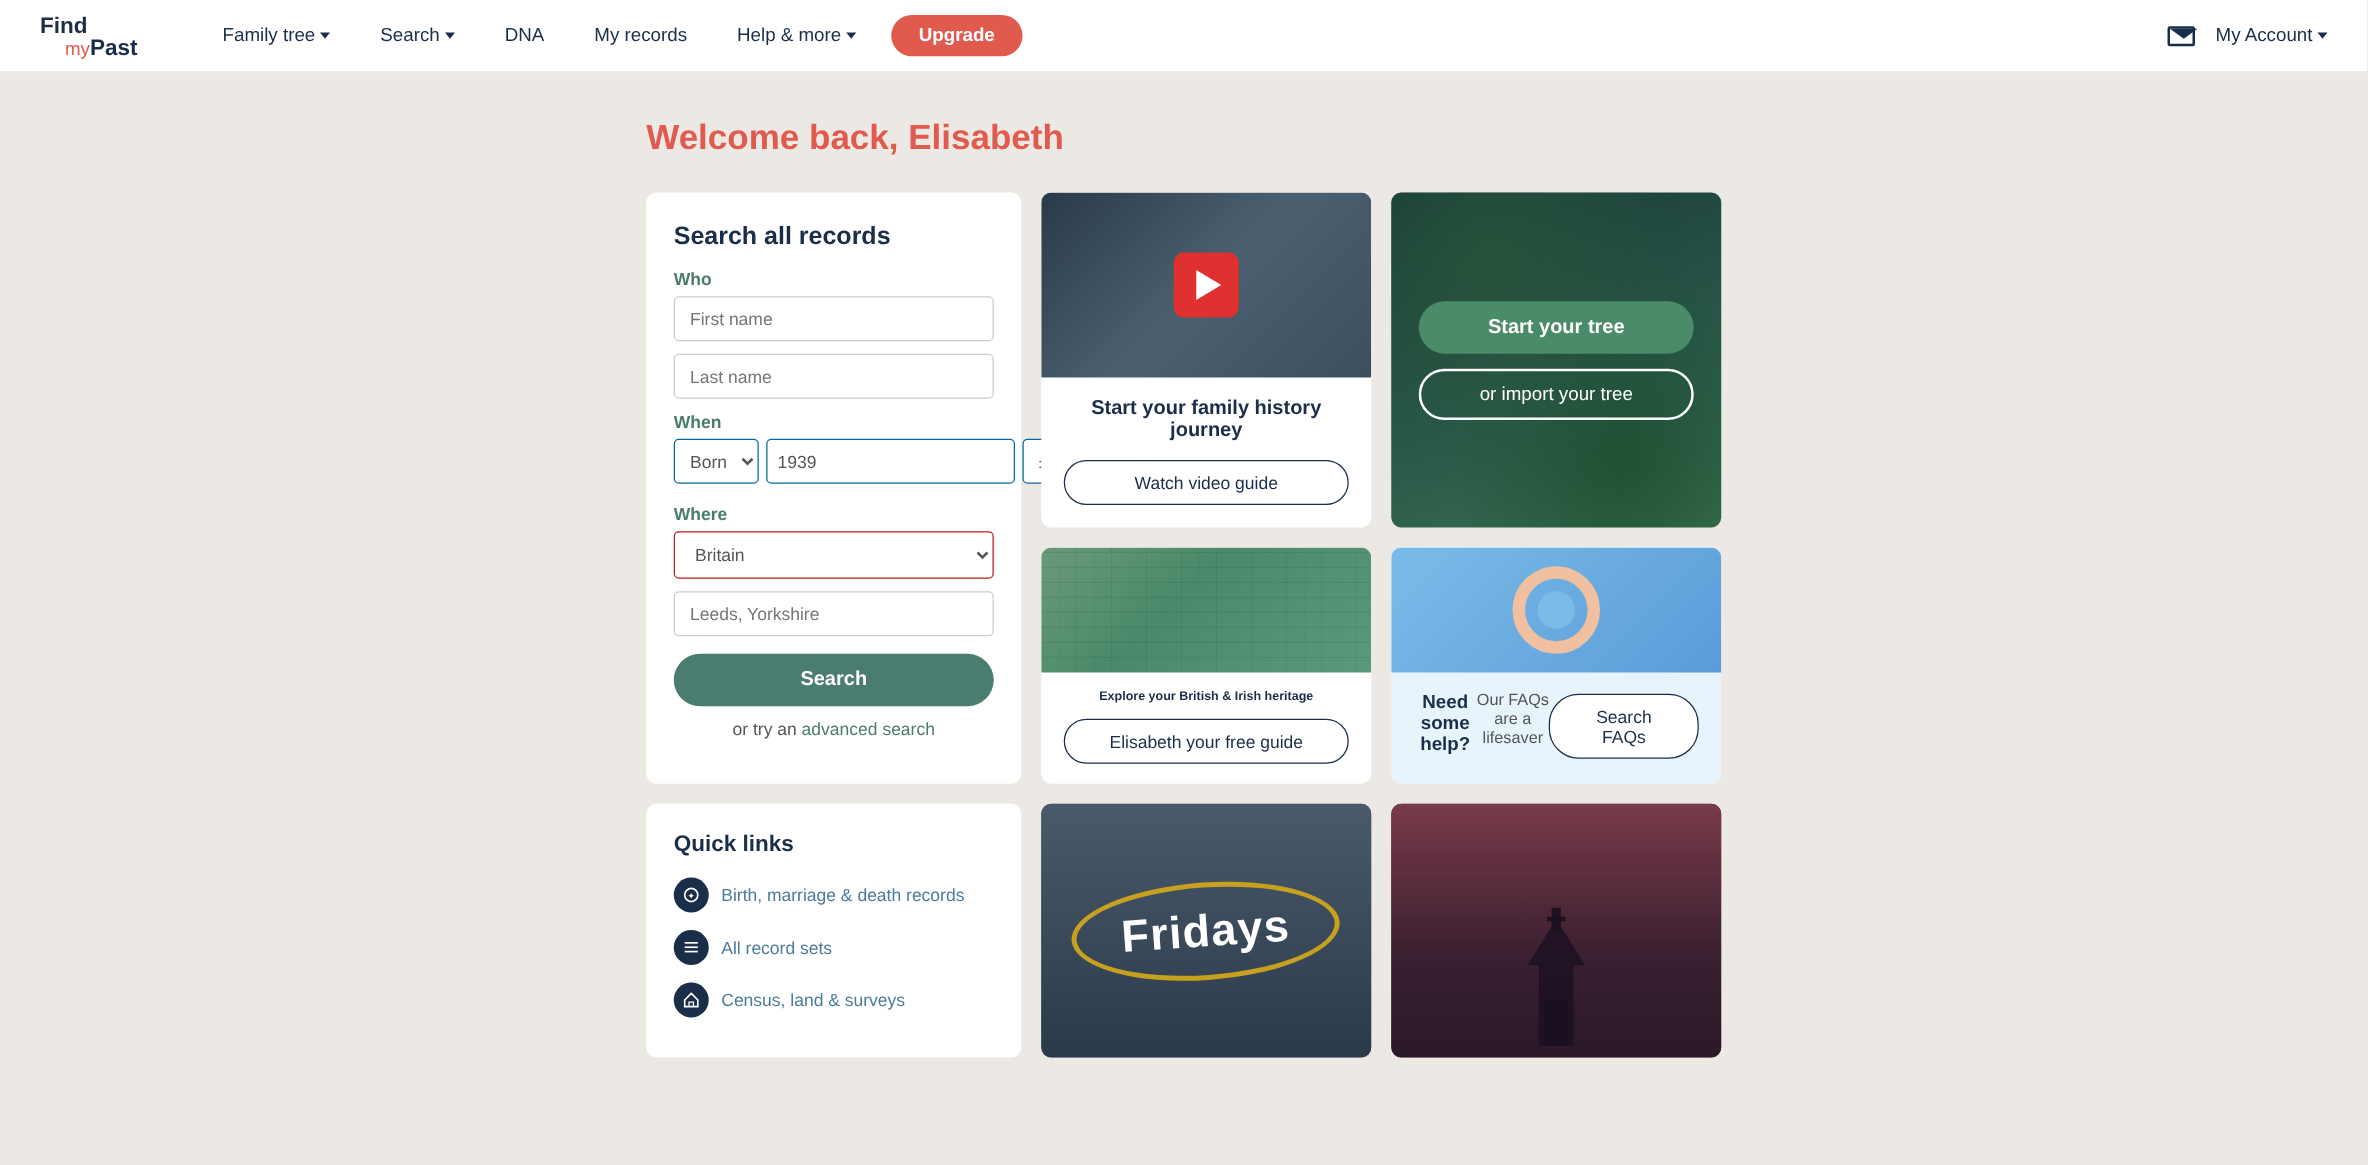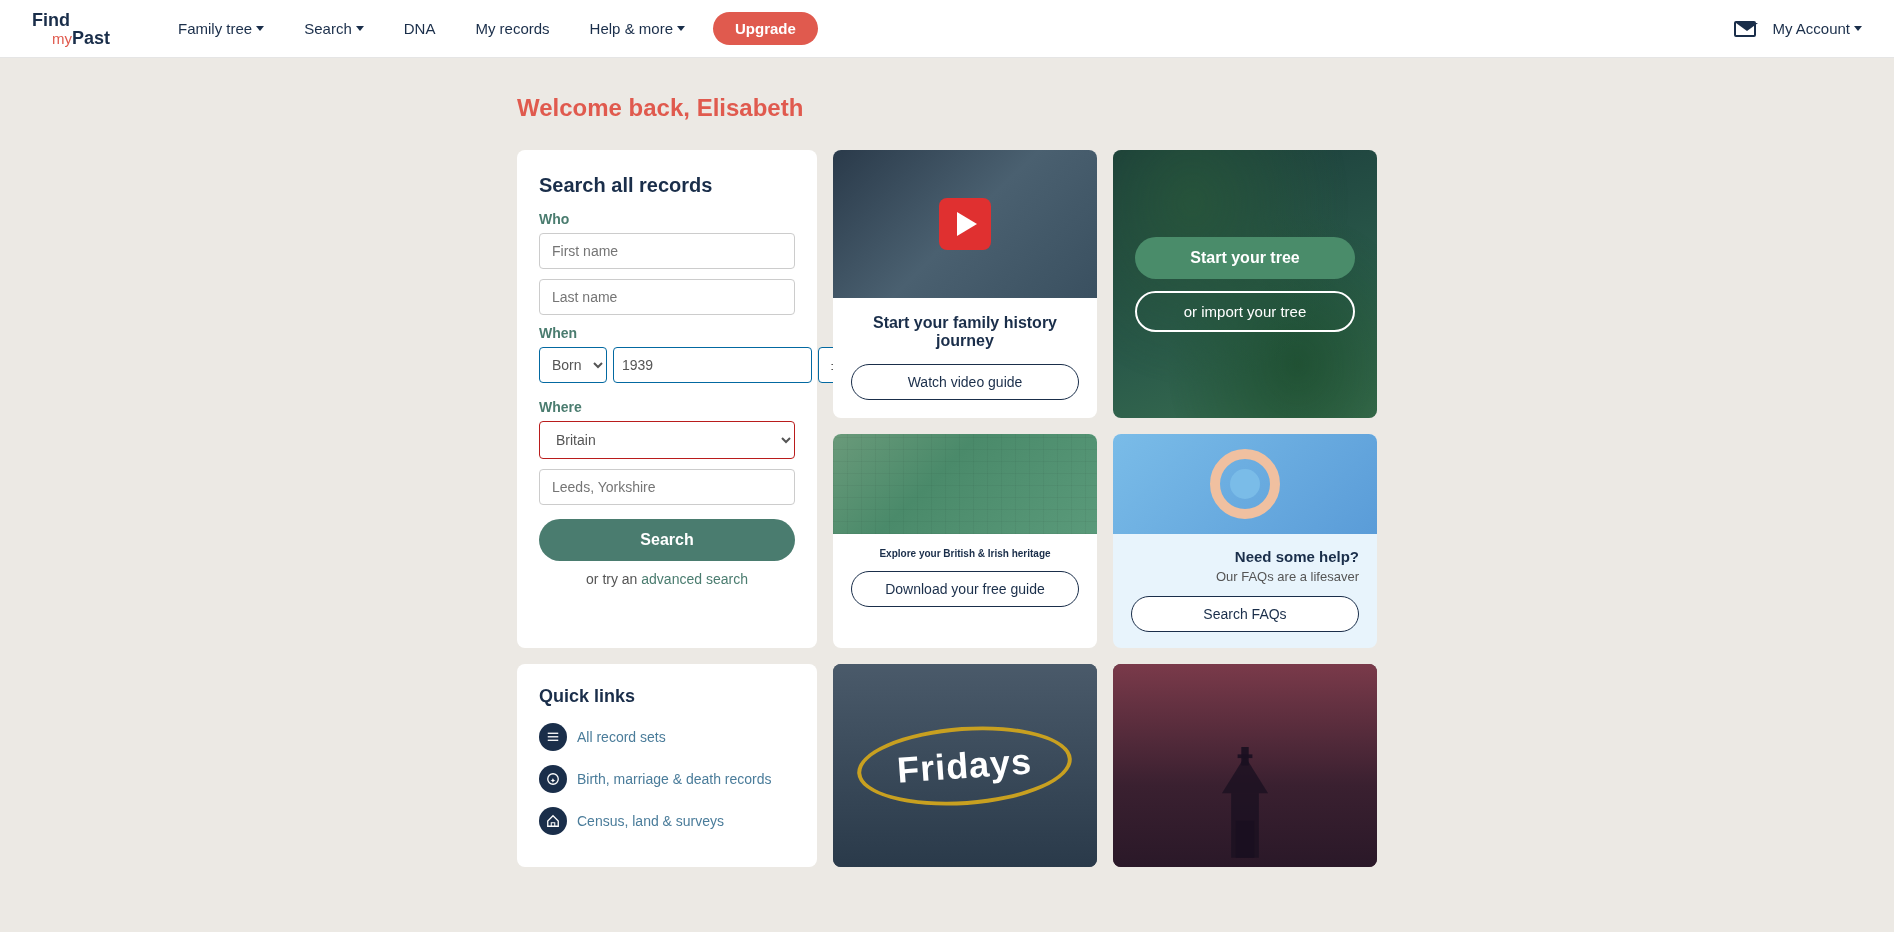--- a/index.html
+++ b/index.html
@@ -102,21 +102,21 @@
       cursor: pointer;
     }
 
     
     .main {
       max-width: 900px;
       margin: 0 auto;
       padding: 36px 20px 40px;
     }
     .welcome-title {
-      font-size: 24px;
+      font-size: 28px;
       font-weight: 700;
       color: #e05a4e;
       margin-bottom: 28px;
     }
 
     
     .grid {
       display: grid;
       grid-template-columns: 300px 1fr 1fr;
       grid-template-rows: auto auto;
@@ -379,22 +379,22 @@
       content: '';
       position: absolute;
       width: 30px;
       height: 30px;
       background: #7abce8;
       border-radius: 50%;
     }
     .help-body {
       padding: 14px 18px 16px;
       display: flex;
-      flex-direction: column;
-      align-items: flex-end;
+      flex-direction: row;
+      align-items: center;
     }
     .help-title {
       font-size: 15px;
       font-weight: 700;
       color: #1a2e4a;
       text-align: center;
       margin-bottom: 4px;
     }
     .help-sub {
       font-size: 13px;
@@ -593,66 +593,66 @@
       <button class="tree-start-btn">Start your tree</button>
       <button class="tree-import-btn">or import your tree</button>
     </div>
 
     <div class="map-card">
       <div class="map-thumb">
         <div class="map-grid-lines"></div>
       </div>
       <div class="map-body">
         <div class="map-title">Explore your British &amp; Irish heritage</div>
-        <button class="outline-btn">Download your free guide</button>
+        <button class="outline-btn">Elisabeth your free guide</button>
       </div>
     </div>
 
     <div class="help-card">
       <div class="help-thumb">
         <div class="lifebuoy"></div>
       </div>
       <div class="help-body">
         <div class="help-title">Need some help?</div>
         <div class="help-sub">Our FAQs are a lifesaver</div>
         <button class="outline-btn">Search FAQs</button>
       </div>
     </div>
   </div>
 
   <div style="height:16px"></div>
   <div class="bottom-grid">
 
     <div class="quicklinks-card">
       <div class="quicklinks-title">Quick links</div>
+
+      <div class="quicklink-item">
+        <div class="ql-icon">
+          <svg viewBox="0 0 16 16">
+              <circle cx="8" cy="8" r="6" fill="none" stroke="#fff" stroke-width="1.5"></circle>
+              <text x="8" y="12" text-anchor="middle" font-size="8" fill="#fff">✦</text>
+            </svg>
+        </div>
+        <span>Birth, marriage &amp; death records</span>
+      </div>
 
       <div class="quicklink-item">
         <div class="ql-icon">
           <svg viewBox="0 0 16 16">
               <rect x="2" y="3" width="12" height="1.5"></rect>
               <rect x="2" y="7" width="12" height="1.5"></rect>
               <rect x="2" y="11" width="12" height="1.5"></rect>
             </svg>
         </div>
         <span>All record sets</span>
       </div>
 
       <div class="quicklink-item">
         <div class="ql-icon">
           <svg viewBox="0 0 16 16">
-              <circle cx="8" cy="8" r="6" fill="none" stroke="#fff" stroke-width="1.5"></circle>
-              <text x="8" y="12" text-anchor="middle" font-size="8" fill="#fff">✦</text>
-            </svg>
-        </div>
-        <span>Birth, marriage &amp; death records</span>
-      </div>
-
-      <div class="quicklink-item">
-        <div class="ql-icon">
-          <svg viewBox="0 0 16 16">
               <path d="M8 2 L14 8 L14 14 L2 14 L2 8 Z" fill="none" stroke="#fff" stroke-width="1.5"></path>
               <path d="M6 14 L6 10 L10 10 L10 14" fill="none" stroke="#fff" stroke-width="1.2"></path>
             </svg>
         </div>
         <span>Census, land &amp; surveys</span>
       </div>
 
     </div>
 
     <div class="fridays-card">

